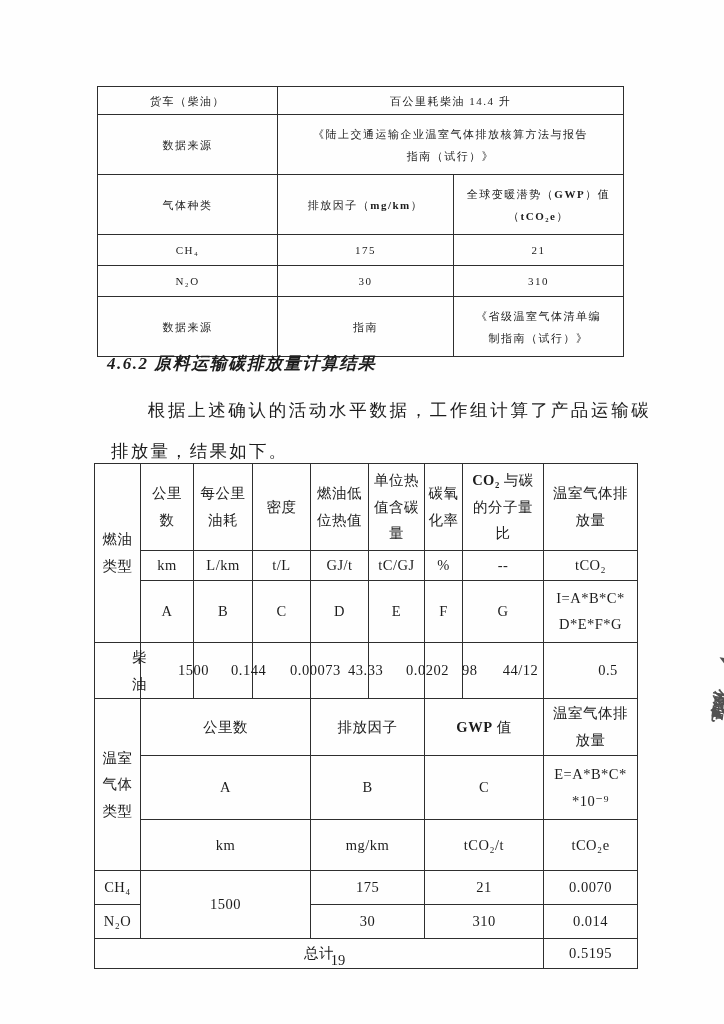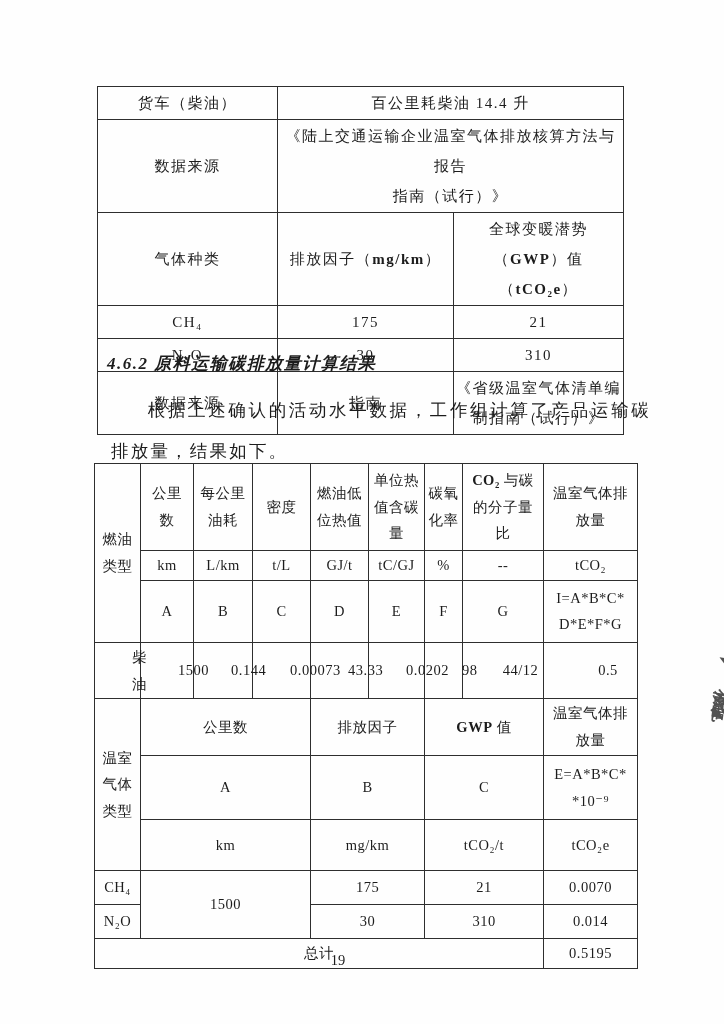--- a/index.html
+++ b/index.html
@@ -20,21 +20,21 @@
     vertical-align: middle;
     white-space: pre-line;
     padding: 1px 2px;
   }
   .b { font-weight: bold; }
 
   
   .t1 {
     position: absolute; left: 97px; top: 86px;
     width: 526px;
-    font-size: 15px;
+    font-size: 11px;
     line-height: 2.0;
     letter-spacing: 1.5px;
   }
   .t1 .h28 { height: 28px; }
   .t1 .h60 { height: 60px; }
   .t1 .h31 { height: 31px; }
 
   
   .heading {
     position: absolute; left: 107px; top: 352px;

